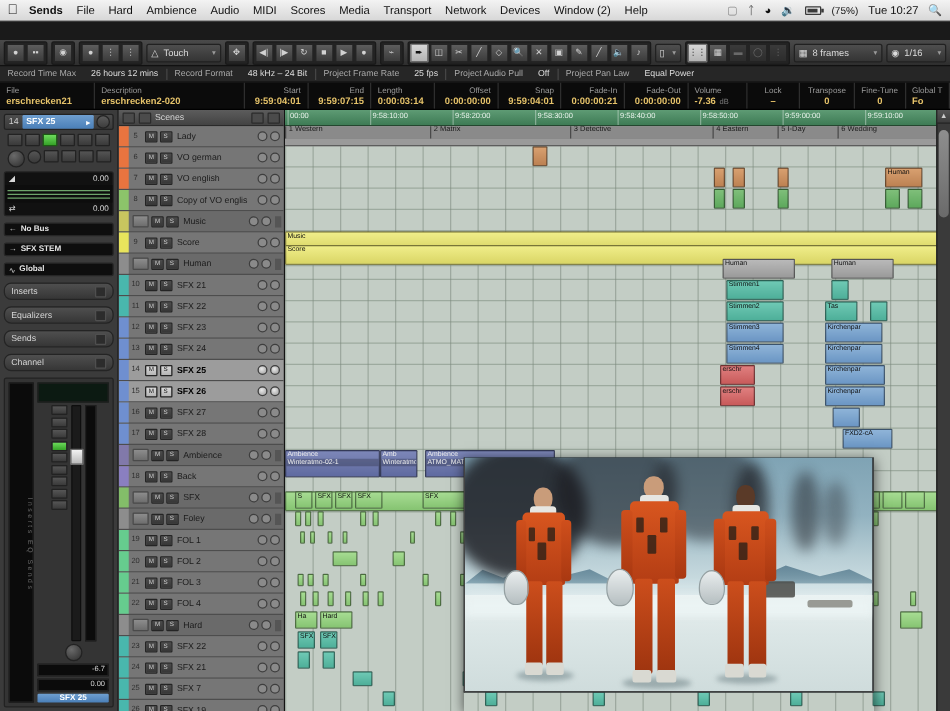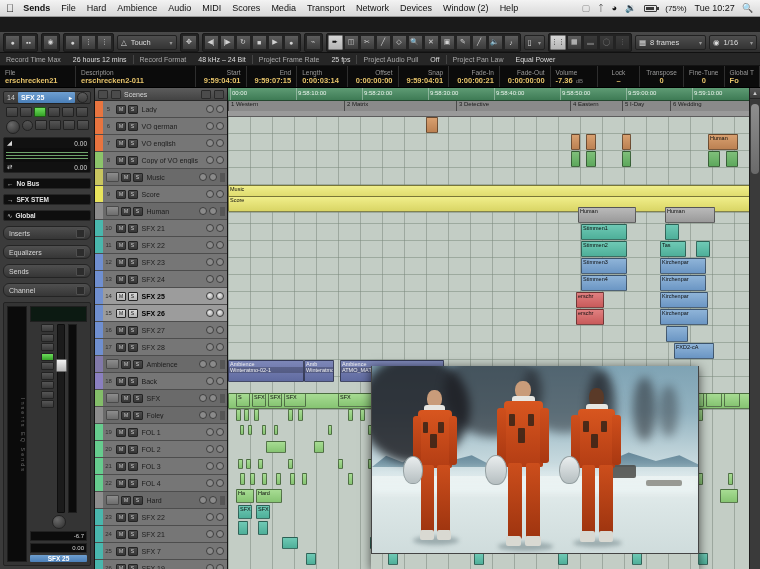--- a/index.html
+++ b/index.html
@@ -367,21 +367,21 @@
       <span class="cell val">Equal Power</span>
     </div>
 
     <div class="infoline">
       <div class="ifield" style="width:88px;">
         <span class="lab">File</span>
         <span class="v">erschrecken21</span>
       </div>
       <div class="ifield" style="width:140px;">
         <span class="lab">Description</span>
-        <span class="v">erschrecken2-011</span>
+        <span class="v">erschrecken2-020</span>
       </div>
       <div class="ifield" style="width:58px;text-align:right;">
         <span class="lab">Start</span>
         <span class="v">9:59:04:01</span>
       </div>
       <div class="ifield" style="width:58px;text-align:right;">
         <span class="lab">End</span>
         <span class="v">9:59:07:15</span>
       </div>
       <div class="ifield" style="width:58px;">

